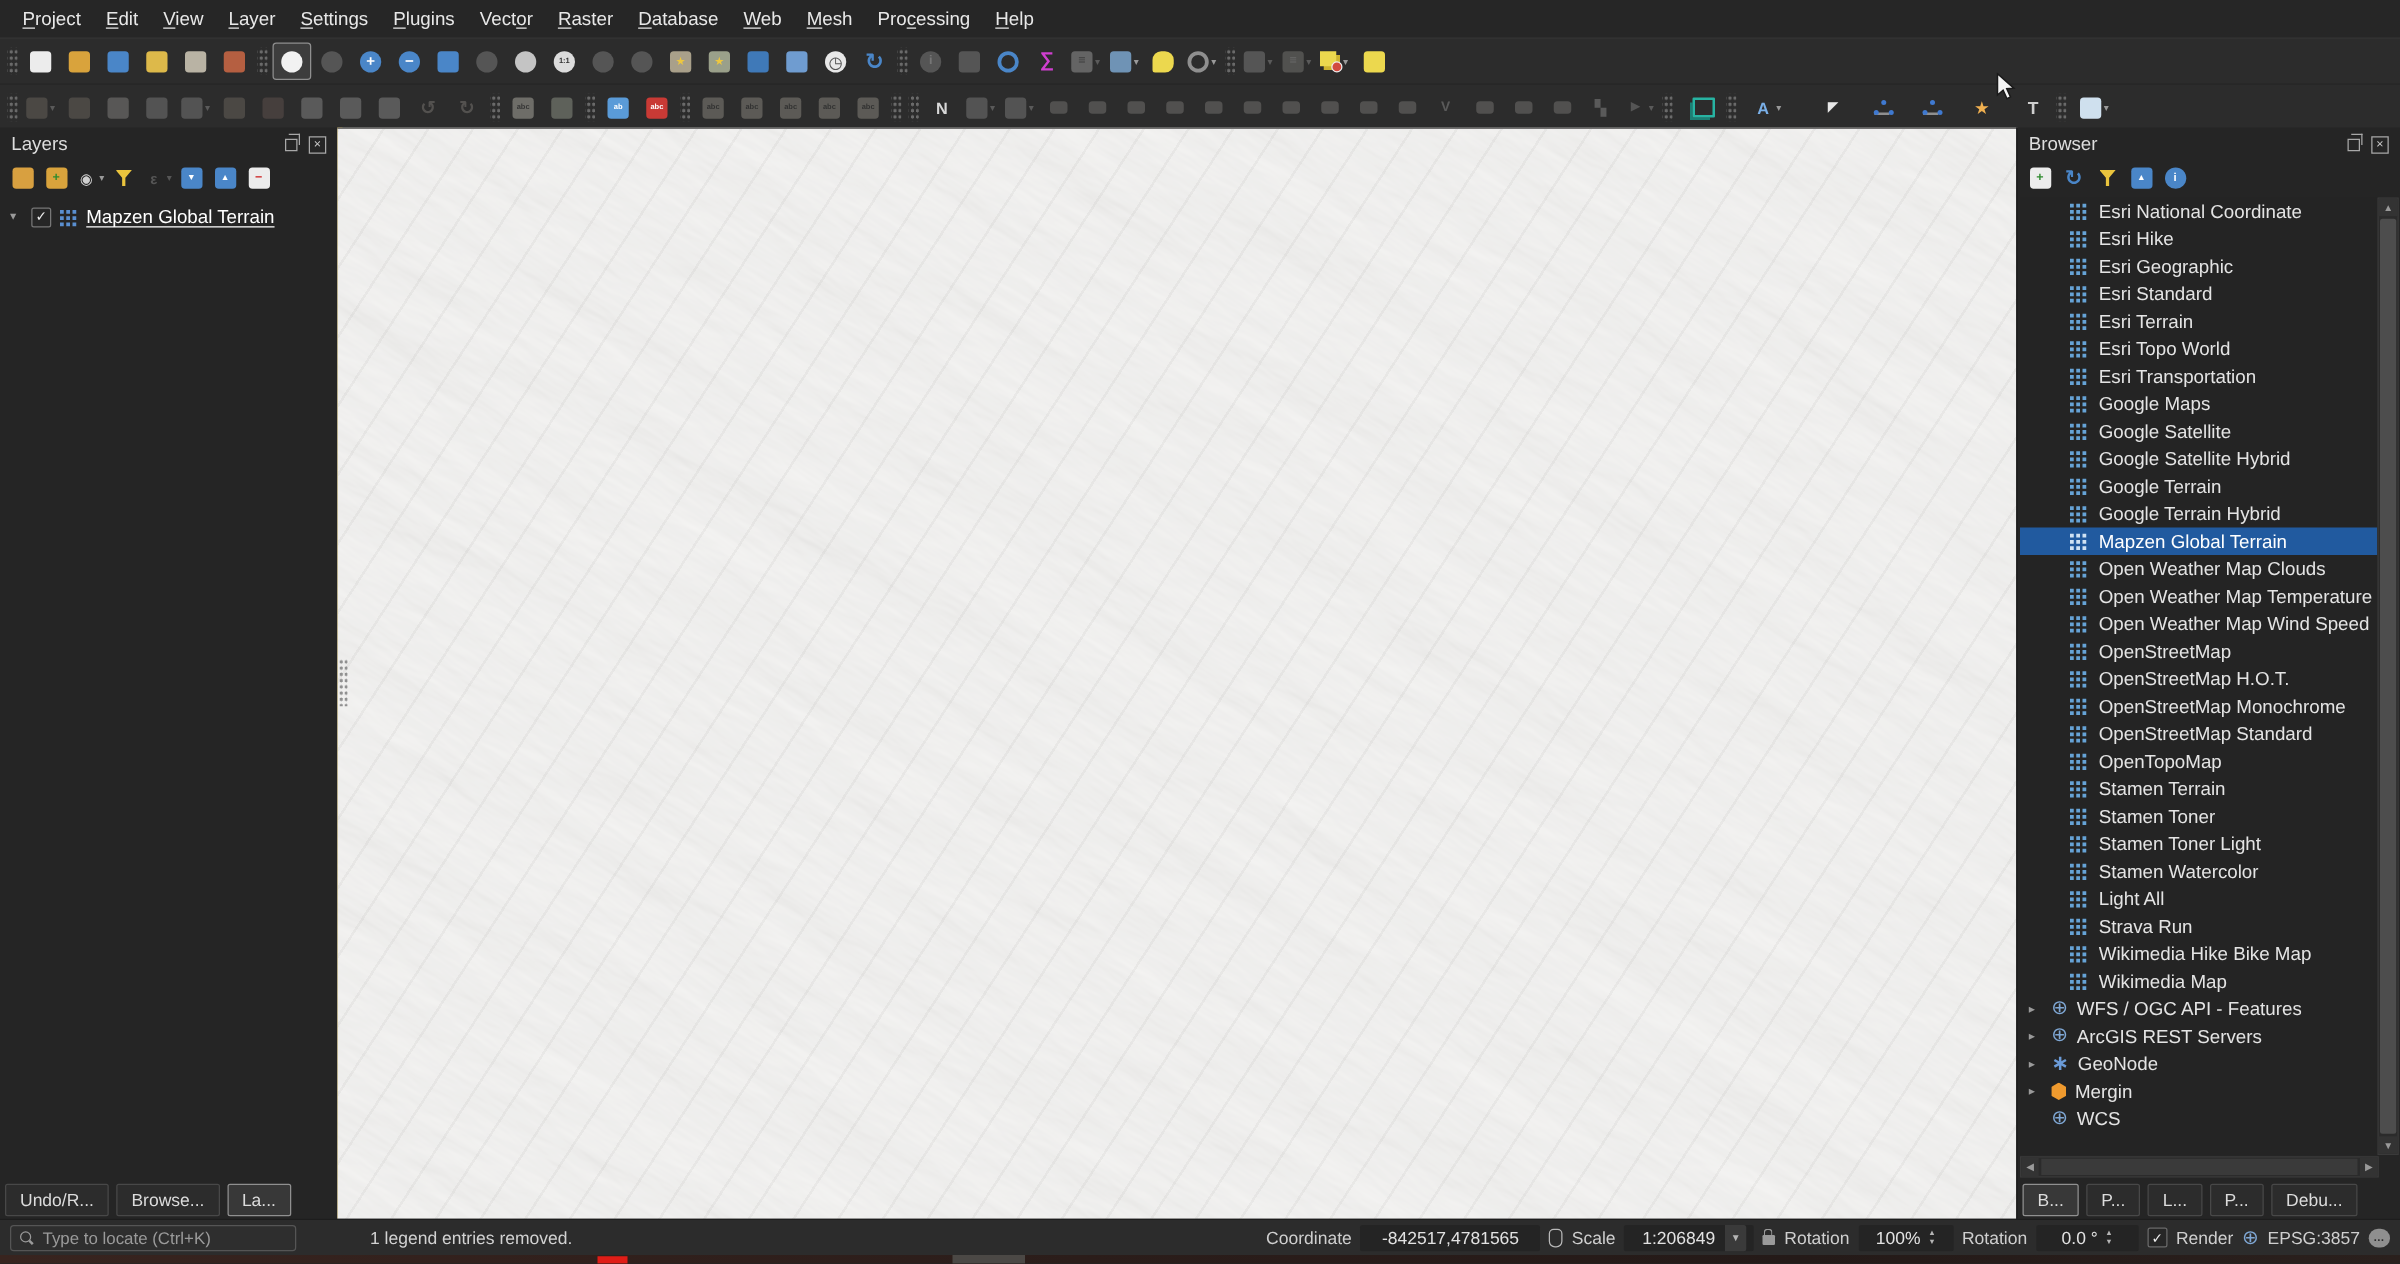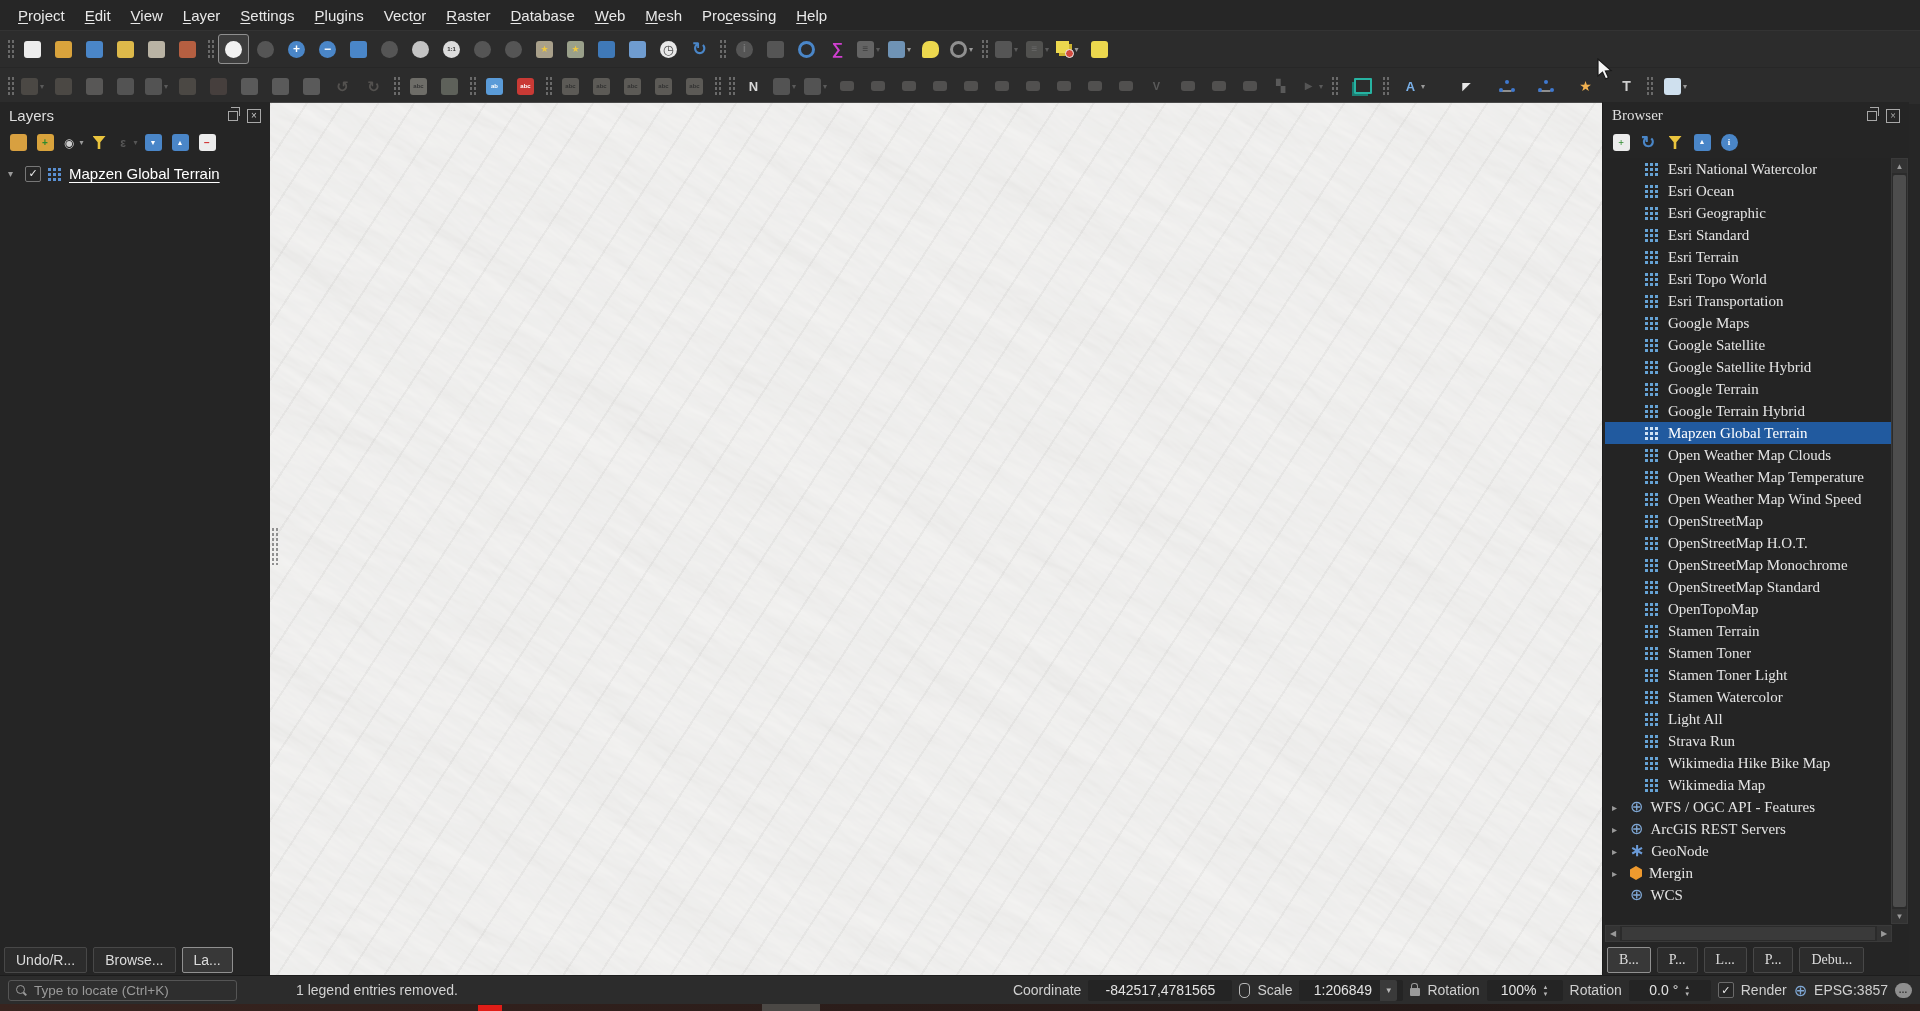--- a/index.html
+++ b/index.html
@@ -29,21 +29,21 @@
   .ic-notes::after{content:"";position:absolute;right:-5px;bottom:-5px;width:7px;height:7px;border-radius:50%;background:#d24a3e;border:1px solid #eee;}
   .ic-teal{width:14px;height:12px;border:2px solid #27b3a2;background:transparent;border-radius:1px;box-shadow:-3px 3px 0 -1px #1b7f74;}
   .ic-node{position:relative;width:17px;height:13px;}
   .ic-node::before{content:"";position:absolute;left:2px;top:2px;width:12px;height:8px;border-bottom:2px solid #8f8f8f;transform:skewX(-18deg);}
   .ic-node::after{content:"";position:absolute;width:4px;height:4px;border-radius:50%;background:#3f79d0;left:0;top:8px;box-shadow:6px -8px 0 #3f79d0,12px 0 #3f79d0;}
 
   
   .main{position:absolute;top:102px;left:0;right:0;bottom:35px;}
   .dock{position:absolute;top:0;bottom:0;background:#252525;}
   .dock.left{left:0;width:270px;border-right:4px solid #eab308;}
-  .dock.right{right:11px;width:306px;border-left:1px solid #1b1b1b;font-family:Liberation Serif, serif;}
+  .dock.right{right:0;width:306px;border-left:1px solid #1b1b1b;}
   .pnl-head{height:27px;display:flex;align-items:center;padding:0 9px;font-size:15px;color:#dedede;}
   .pnl-btns{margin-left:auto;display:flex;gap:7px;align-items:center;}
   .ic-float{width:8px;height:8px;border:1px solid #a8a8a8;position:relative;margin-right:2px;}
   .ic-float::before{content:"";position:absolute;left:2px;top:-5px;width:8px;height:8px;border:1px solid #a8a8a8;border-left:none;border-bottom:none;}
   .pnl-x{width:12px;height:12px;border:1px solid #a8a8a8;display:flex;align-items:center;justify-content:center;font-size:10px;color:#c8c8c8;}
   .pnl-tools{height:27px;display:flex;align-items:center;padding:0 5px;gap:1px;}
   .pnl-tools .tbtn{height:24px;min-width:24px;}
 
   
   .ltree{padding-top:6px;}
@@ -509,25 +509,25 @@
           <span class="tbtn">
             <span class="ic" style="background: rgb(74, 134, 200); color: rgb(255, 255, 255); font-size: 7px;">▲</span>
           </span>
           <span class="tbtn">
             <span class="ic round" style="background: rgb(74, 134, 200); color: rgb(255, 255, 255); font-size: 9px;">i</span>
           </span>
         </div>
       <div class="btree">
           <span class="brow">
             <span class="ic-xyz" style="color: rgb(102, 163, 214);"></span>
-            <span class="blbl">Esri National Watercolor</span>
-          </span>
-          <span class="brow">
-            <span class="ic-xyz" style="color: rgb(102, 163, 214);"></span>
-            <span class="blbl">Esri Ocean</span>
+            <span class="blbl">Esri National Coordinate</span>
+          </span>
+          <span class="brow">
+            <span class="ic-xyz" style="color: rgb(102, 163, 214);"></span>
+            <span class="blbl">Esri Hike</span>
           </span>
           <span class="brow">
             <span class="ic-xyz" style="color: rgb(102, 163, 214);"></span>
             <span class="blbl">Esri Geographic</span>
           </span>
           <span class="brow">
             <span class="ic-xyz" style="color: rgb(102, 163, 214);"></span>
             <span class="blbl">Esri Standard</span>
           </span>
           <span class="brow">

